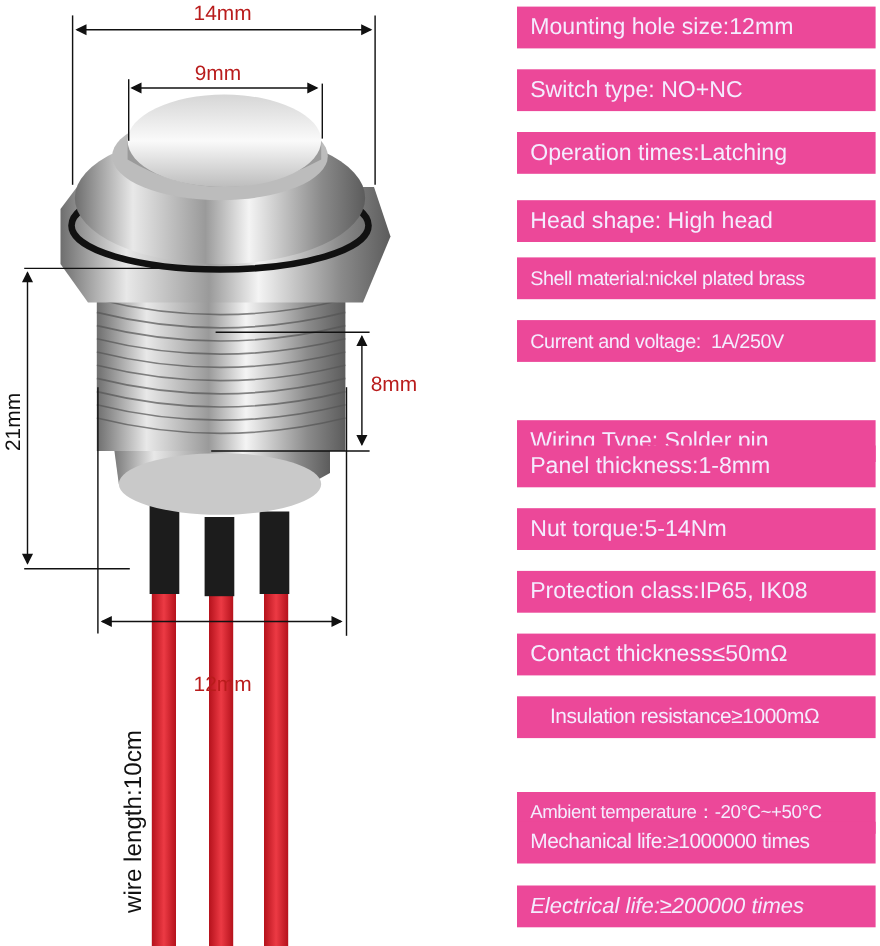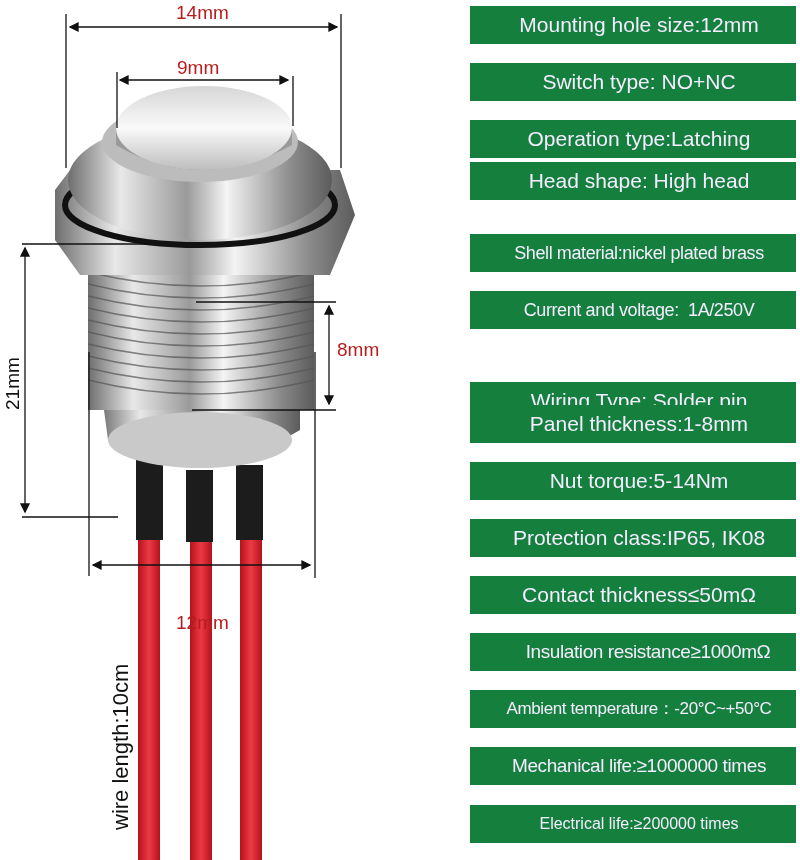--- a/index.html
+++ b/index.html
@@ -1,20 +1,20 @@
 <!DOCTYPE html>
 <html><head>
   <meta charset="utf-8">
   <style>
     html, body { margin: 0; padding: 0; }
     body { width: 800px; height: 860px; background: #ffffff; position: relative; overflow: hidden;
            font-family: "Liberation Sans", sans-serif; }
-    .spec { position: absolute; left: 470px; width: 326px; height: 38px; background: #15803d;
+    .spec { position: absolute; left: 470px; width: 326px; height: 38px; background: #ec4899;
             color: #f4ecff; font-size: 21px; line-height: 38px; padding-left: 12px; box-sizing: border-box;
-            white-space: nowrap; overflow: hidden; text-align: center; }
+            white-space: nowrap; overflow: hidden; }
     .spec.narrow { font-size: 18px; letter-spacing: -0.4px; }
     .dim { position: absolute; font-size: 19px; color: #b91c1c; white-space: nowrap; }
     .vtext { position: absolute; transform: rotate(-90deg); transform-origin: left top; white-space: nowrap; color:#111; }
     svg { position: absolute; left: 0; top: 0; }
   </style>
 </head>
 <body>
 
 <svg width="460" height="860">
   <defs>
@@ -110,26 +110,26 @@
 <span class="dim" style="left:176px; top:2px;">14mm</span>
 <span class="dim" style="left:177px; top:57px;">9mm</span>
 <span class="dim vtext" style="left:2px; top:410px;">21mm</span>
 <span class="dim" style="left:337px; top:339px;">8mm</span>
 <span class="dim" style="left:176px; top:574px;margin-top:38px;">12mm</span>
 <span class="dim vtext" style="left:108px; top:830px; font-size:22px;">wire length:10cm</span>
 
 <div>
   <div class="spec" style="top:6px;">Mounting hole size:12mm</div>
   <div class="spec" style="top:63px;">Switch type: NO+NC</div>
-  <div class="spec" style="top:120px;">Operation type:Latching</div>
-  <div class="spec" style="top:162px;">Head shape: High head</div>
+  <div class="spec" style="top:120px;">Operation times:Latching</div>
+  <div class="spec" style="top:182px;">Head shape: High head</div>
   <div class="spec narrow" style="top:234px;">Shell material:nickel plated brass</div>
   <div class="spec narrow" style="top:291px; white-space:pre;">Current and voltage:  1A/250V</div>
   <div class="spec" style="top:348px;margin-top:34px;">Wiring Type: Solder pin</div>
   <div class="spec" style="top:405px;">Panel thickness:1-8mm</div>
   <div class="spec" style="top:462px;">Nut torque:5-14Nm</div>
   <div class="spec" style="top:519px;">Protection class:IP65, IK08</div>
   <div class="spec" style="top:576px;">Contact thickness≤50mΩ</div>
   <div class="spec narrow" style="top:633px; font-size:19px;padding-left:30px;">Insulation resistance≥1000mΩ</div>
-  <div class="spec narrow" style="top:690px; font-size:17px;">Ambient temperature：-20°C~+50°C</div>
+  <div class="spec narrow" style="top:720px; font-size:17px;">Ambient temperature：-20°C~+50°C</div>
   <div class="spec narrow" style="top:747px; font-size:19px;">Mechanical life:≥1000000 times</div>
-  <div class="spec" style="top:805px; font-size:16px;">Electrical life:≥200000 times</div>
+  <div class="spec" style="top:805px; font-size:20px;font-style:italic;">Electrical life:≥200000 times</div>
 </div>
 
 </body></html>

